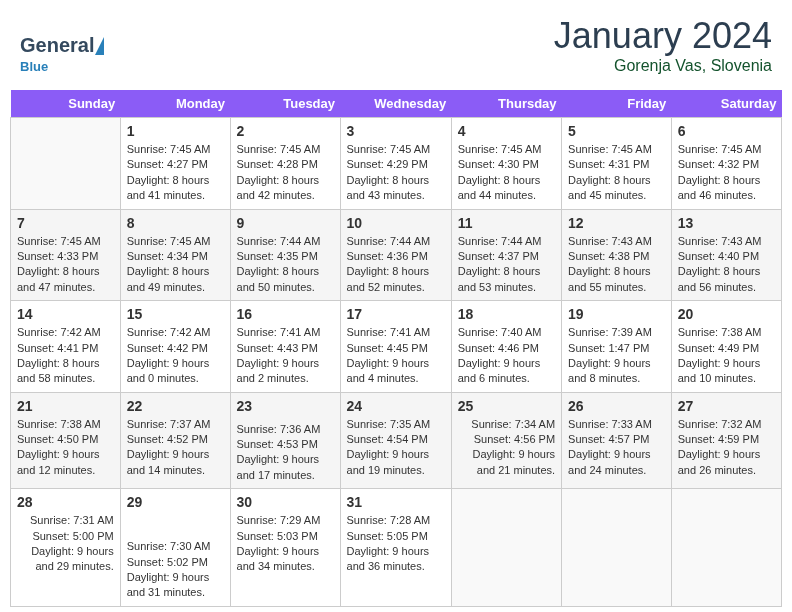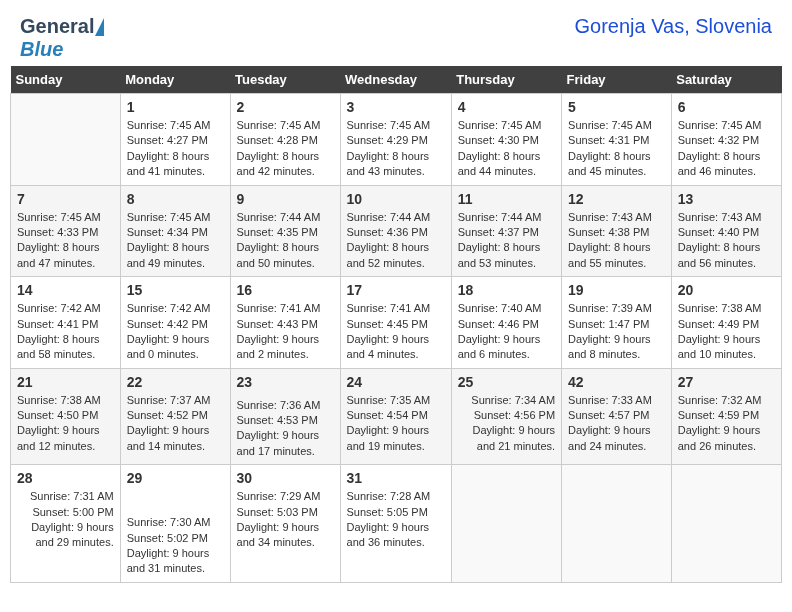--- a/index.html
+++ b/index.html
@@ -6,50 +6,51 @@
     body {
       font-family: Arial, sans-serif;
       background: #fff;
       width: 792px;
       min-height: 612px;
       padding: 10px;
     }
     .header {
       display: flex;
       justify-content: space-between;
-      align-items: flex-start;
+      align-items: flex-end;
+      margin-bottom: 10px;
       padding: 5px 10px;
     }
     .logo {
       display: flex;
       flex-direction: column;
       align-items: flex-start;
     }
     .title-section {
       text-align: right;
     }
     .month-title {
       font-size: 36px;
       font-weight: normal;
       color: #2c3e50;
     }
     .location {
-      font-size: 20px;
-      color: #1d4ed8;
+      font-size: 16px;
+      color: #14532d;
     }
     table {
       width: 100%;
       border-collapse: collapse;
       font-size: 11px;
     }
     th {
-      background-color: #404040;
+      background-color: #8b5cf6;
       color: white;
       padding: 6px 5px;
-      text-align: left;
+      text-align: right;
       font-size: 13px;
       font-weight: bold;
     }
     td {
       border: 1px solid #ccc;
       padding: 5px 6px;
       vertical-align: top;
       width: 113px;
       min-height: 80px;
       background: #fff;
@@ -84,41 +85,41 @@
     .logo-triangle {
       width: 0;
       height: 0;
       border-left: 9px solid transparent;
       border-right: 0px solid transparent;
       border-bottom: 18px solid #2980b9;
       display: inline-block;
       margin-left: 1px;
     }
     .logo-text-blue {
-      font-size: 20px;
+      font-size: 13px;
       font-weight: bold;
       color: #2980b9;
-      font-style: italic;
     }
   </style>
 </head>
 <body>
 
 <div>
   <div class="header">
     <div class="logo">
       <div class="logo-row">
         <span class="logo-text-general">General</span>
         <span class="logo-triangle"></span>
       </div>
       <div>
         <span class="logo-text-blue">Blue</span>
       </div>
     </div>
     <div class="title-section">
+      <div class="month-title">January 2024</div>
       <div class="location">Gorenja Vas, Slovenia</div>
     </div>
   </div>
 
   <table>
     <thead>
       <tr>
         <th>Sunday</th>
         <th>Monday</th>
         <th>Tuesday</th>
@@ -306,21 +307,21 @@
 and 19 minutes.</div>
           </td>
           <td>
             <span class="day-number">25</span>
             <div class="day-info" style="white-space: pre-line; text-align: right;">Sunrise: 7:34 AM
 Sunset: 4:56 PM
 Daylight: 9 hours
 and 21 minutes.</div>
           </td>
           <td>
-            <span class="day-number">42</span>
+            <span class="day-number">26</span>
             <div class="day-info" style="white-space: pre-line;">Sunrise: 7:33 AM
 Sunset: 4:57 PM
 Daylight: 9 hours
 and 24 minutes.</div>
           </td>
           <td>
             <span class="day-number">27</span>
             <div class="day-info" style="white-space: pre-line;">Sunrise: 7:32 AM
 Sunset: 4:59 PM
 Daylight: 9 hours

